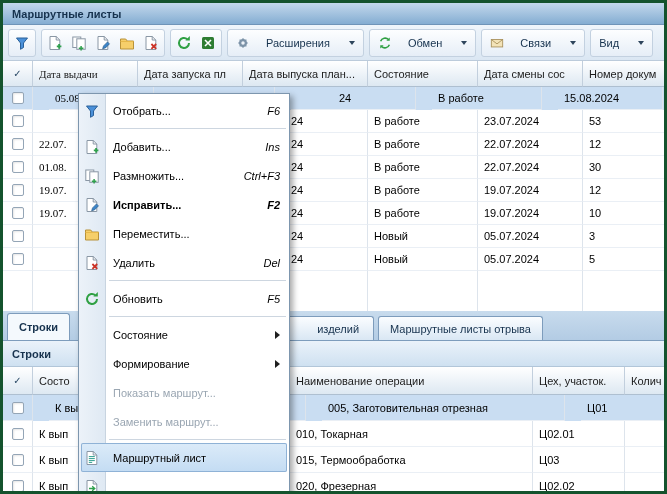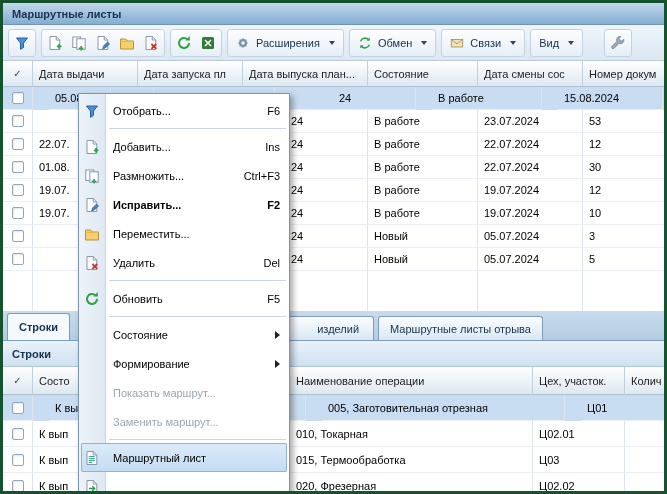--- a/index.html
+++ b/index.html
@@ -10,37 +10,37 @@
   
   .titlebar { height:22px; background:linear-gradient(#c3d8ec,#84add2); border-bottom:1px solid #6f94b8;
               display:flex; align-items:center; padding:0 9px; font-weight:bold; color:#16324e; }
 
   
   .toolbar { height:36px; background:linear-gradient(#eff5fb,#dbe7f3); border-bottom:1px solid #bccbdb;
              display:flex; align-items:center; padding:0 5px; }
   .tgroup { display:flex; align-items:center; border:1px solid #c3d1e0; background:linear-gradient(#fdfeff,#e6eef7);
             border-radius:3px; padding:1px; margin-right:5px; height:28px; }
   .tbtn { width:24px; height:24px; display:flex; align-items:center; justify-content:center; border:none; background:transparent; border-radius:2px; }
-  .ddbtn { height:24px; display:flex; align-items:center; gap:6px; padding:12px 7px; border:none; background:transparent;
+  .ddbtn { height:24px; display:flex; align-items:center; gap:16px; padding:12px 7px; border:none; background:transparent;
            font-family:inherit; font-size:11px; color:#16324e; white-space:nowrap; }
   .caret { width:0; height:0; border-left:3.5px solid transparent; border-right:3.5px solid transparent; border-top:4px solid #2e455c; margin-left:3px; }
   .wrench-group { margin-left:16px; }
   .i { display:block; }
 
   
   .ghead { display:flex; height:26px; }
   .hc { flex:0 0 auto; display:flex; align-items:center; padding:0 6px; white-space:nowrap; overflow:hidden;
         background:linear-gradient(#ffffff,#dde8f2); border-right:1px solid #c2cfdd; border-bottom:1px solid #aebfd0; color:#1c1c1c; }
   .trow { display:flex; background:#fff; }
   .trow.sel { background:#c9ddf2;gap:16px; }
   .c { flex:0 0 auto; display:flex; align-items:center; padding:0 6px; white-space:nowrap; overflow:hidden;
        border-right:1px solid #dde4ec; border-bottom:1px solid #eaeff5; }
   .upper .trow { height:23px; }
   .lower .trow { height:26px;text-align:center; }
-  .u0{width:30px; justify-content:center;} .u1{width:105px;} .u2{width:105px;} .u3{width:125px;} .u4{width:110px;} .u5{width:105px;} .u6{width:120px;}
+  .u0{width:30px; justify-content:center;} .u1{width:105px;font-family:Liberation Serif, serif;} .u2{width:105px;} .u3{width:125px;} .u4{width:110px;} .u5{width:105px;} .u6{width:120px;}
   .c.u3 { padding-left:48px; }
   .l0{width:30px; justify-content:center;} .l1{width:257px;} .l2{width:243px;} .l3{width:92px;} .l4{width:80px;}
   .hcheck { font-weight:bold; color:#2b4a66; font-size:10px; justify-content:center; }
   .filler { display:flex; height:40px; background:#fff; }
   .filler .c { height:40px; border-bottom:none; }
   .cb { display:inline-block; width:12px; height:12px; background:#fff; border:1px solid #94a5b6; border-radius:2px;
         box-shadow:inset 1px 1px 2px rgba(0,0,0,.1); }
 
   
   .tabstrip { height:30px; background:linear-gradient(#c8dbed,#b3cce4); display:flex; align-items:flex-end; padding:0 4px; border-bottom:1px solid #7d9cbc; }
@@ -58,21 +58,21 @@
 
   
   .menu { position:absolute; left:75px; top:90px; width:212px; background:#fff; border:1px solid #7d96ae;
           box-shadow:3px 3px 6px rgba(0,0,0,.35); padding:2px 0; z-index:50; }
   .menu::before { content:""; position:absolute; left:0; top:0; bottom:0; width:26px;
                   background:linear-gradient(90deg,#ecf2f9,#dfe9f3); border-right:1px solid #c8d4e0; }
   .mi { position:relative; display:flex; align-items:center; height:29px; padding:0 9px 0 34px; }
   .mic { position:absolute; left:4px; top:50%; transform:translateY(-50%); width:18px; height:18px;
          display:flex; align-items:center; justify-content:center; }
   .mlabel { white-space:nowrap; overflow:hidden; }
-  .msc { margin-left:auto; padding-left:14px; white-space:nowrap; }
+  .msc { margin-left:auto; padding-left:14px; white-space:nowrap;font-style:italic; }
   .mi.bold { font-weight:bold; }
   .mi.dis { color:#9aa6b2; }
   .mi.hl { background:linear-gradient(#dcebf9,#c3dcf3); box-shadow:inset 0 0 0 1px #8fb2d6; border-radius:2px; margin:0 2px; padding-left:32px; }
   .mi.hl .mic { left:2px; }
   .msep { border-top:1px solid #cdd6e0; margin:3px 3px 3px 30px; height:0; }
   .subarrow { width:0; height:0; border-top:4px solid transparent; border-bottom:4px solid transparent; border-left:5px solid #1f1f1f; margin-left:auto; }
 </style>
 </head>
 <body>
 

